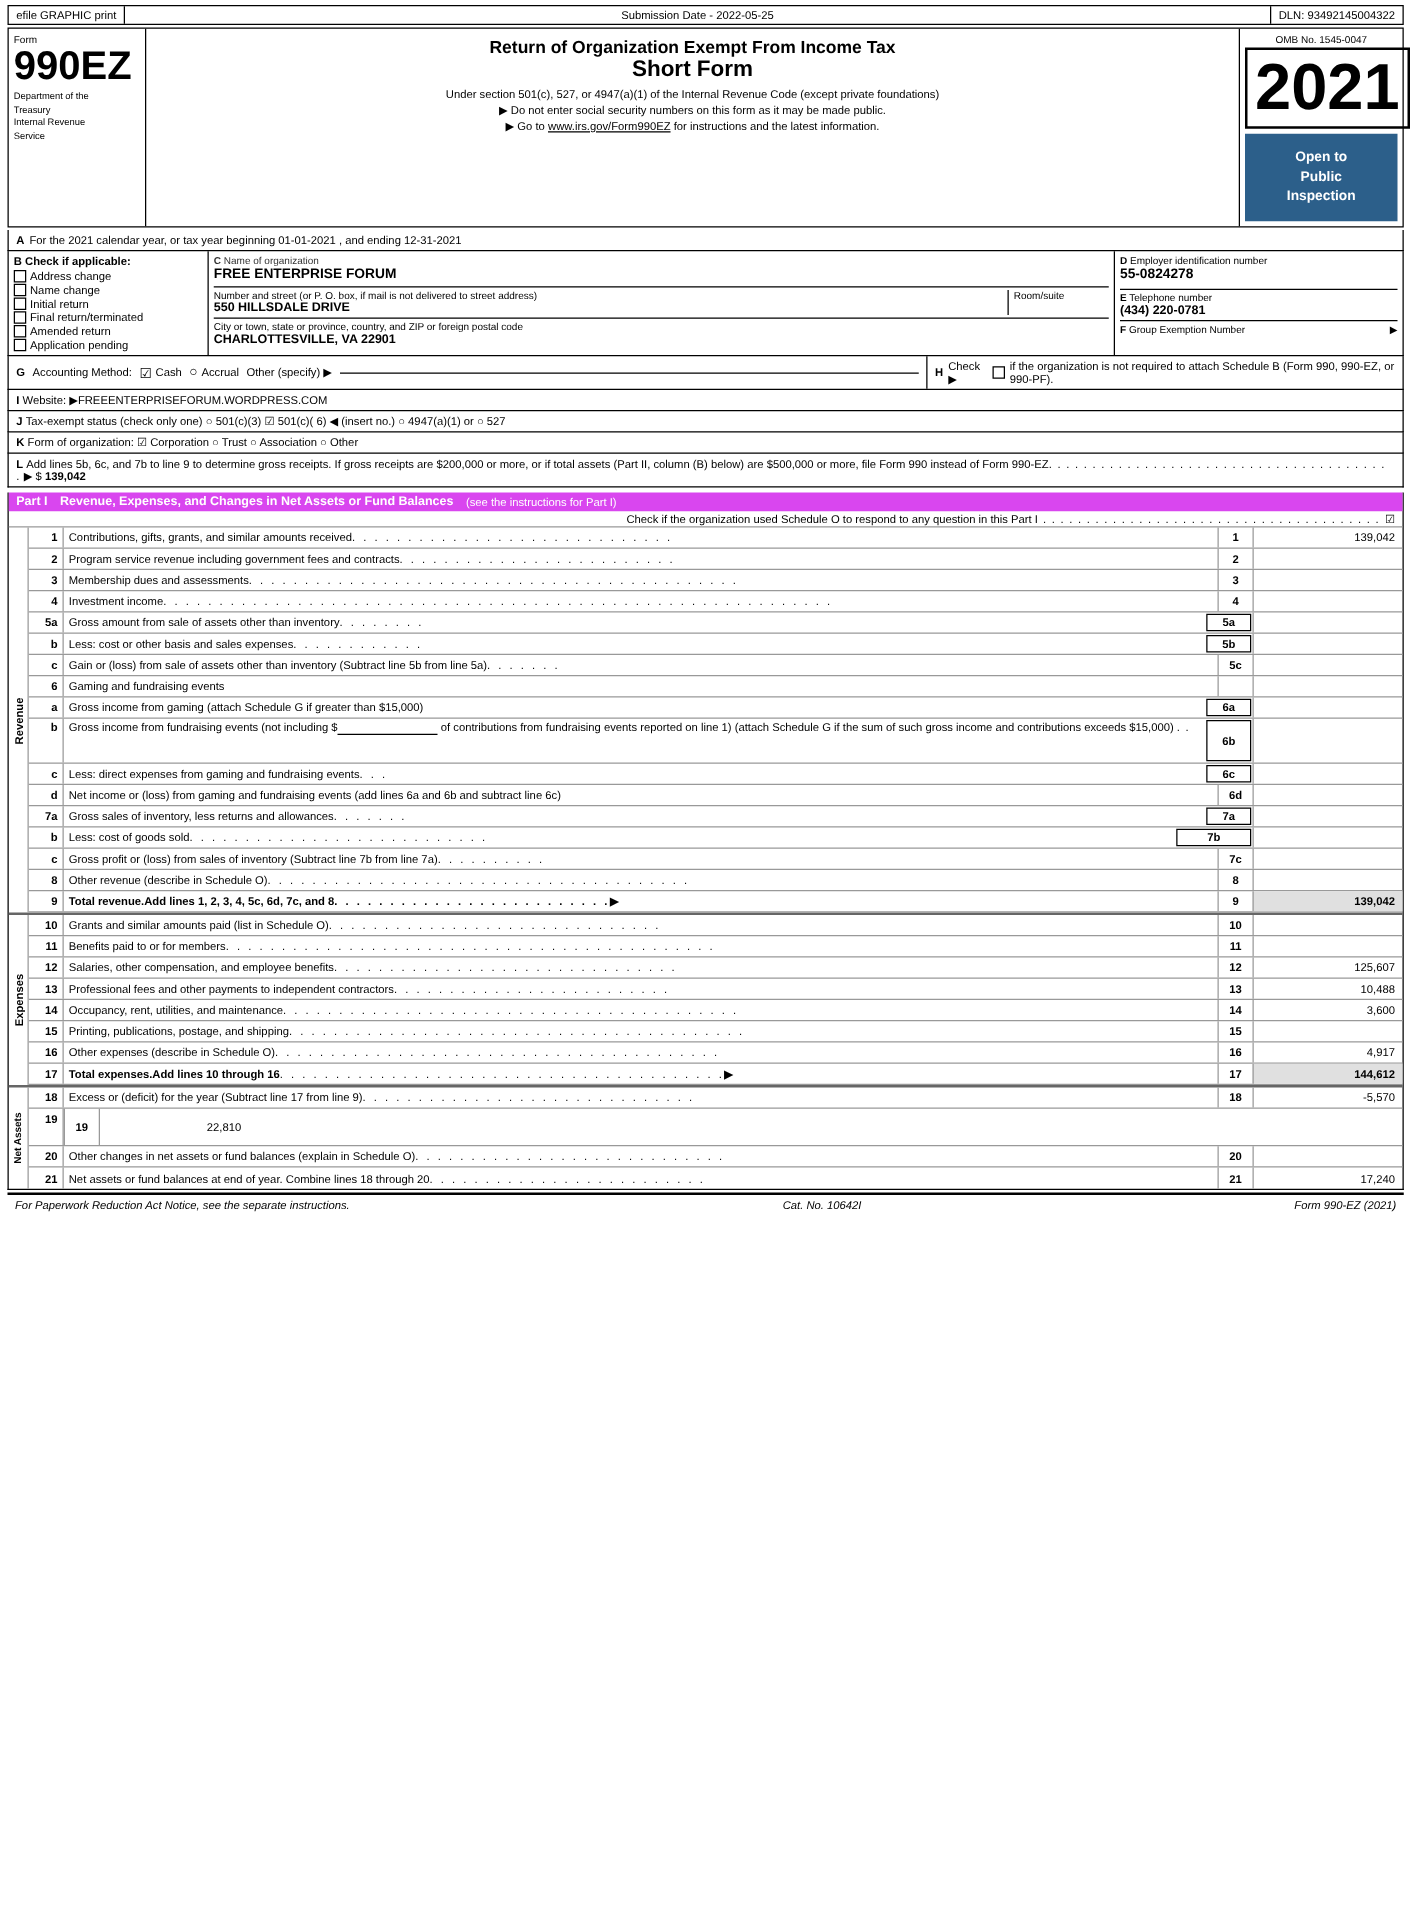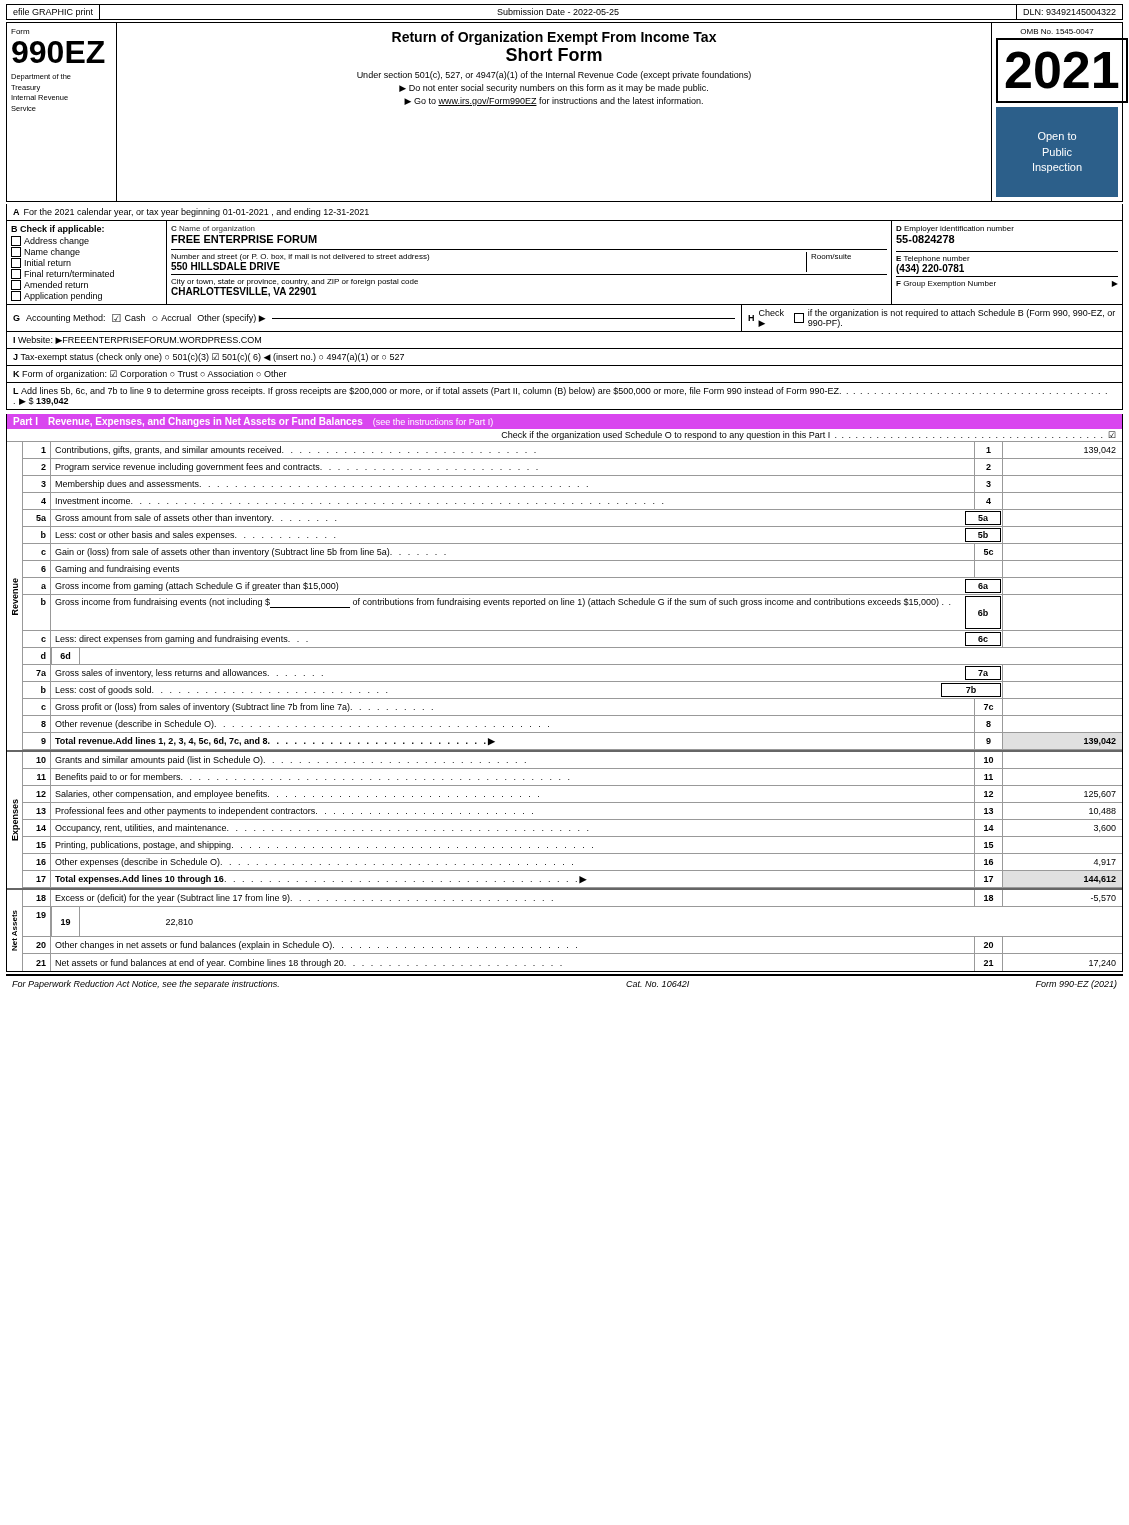--- a/index.html
+++ b/index.html
@@ -43,21 +43,21 @@
       <div style="font-size:9px; margin-top:4px;">Under section 501(c), 527, or 4947(a)(1) of the Internal Revenue Code (except private foundations)</div>
       <div style="font-size:9px; margin-top:3px;">▶ Do not enter social security numbers on this form as it may be made public.</div>
       <div style="font-size:9px; margin-top:3px;">
         <span>▶ Go to </span><a style="text-decoration:underline;">www.irs.gov/Form990EZ</a><span> for instructions and the latest information.</span>
       </div>
     </div>
 
     <div style="width:130px; text-align:center; padding:4px;">
       <div style="font-size:8px;">OMB No. 1545-0047</div>
       <div style="font-size:52px; font-weight:bold; border:2px solid black; line-height:1.1; padding:2px 6px; display:inline-block; margin-top:2px;">2021</div>
-      <div style="background:#2c5f8a; color:white; text-align:center; padding:22px 4px; font-size:11px; font-weight:normal; line-height:1.4; margin-top:4px;">
+      <div style="background:#2c5f8a; color:white; text-align:center; padding:12px 4px; font-size:11px; font-weight:bold; line-height:1.4; margin-top:4px;">
         <span>Open to</span><br>
         <span>Public</span><br>
         <span>Inspection</span>
       </div>
     </div>
   </div>
 
   <div style="border:1px solid black; border-top:none; padding:3px 6px; font-size:9px; display:flex; gap:4px;">
     <span style="font-weight:bold;">A</span>
     <span>For the 2021 calendar year, or tax year beginning 01-01-2021 , and ending 12-31-2021</span>
@@ -261,20 +261,21 @@
 
         <div style="display:flex; align-items:stretch; border-bottom:1px solid #999; min-height:17px; font-size:9px;">
           <div style="width:28px; text-align:right; padding:2px 4px; border-right:1px solid #999; font-weight:bold; display:flex; align-items:center; justify-content:flex-end; flex-shrink:0;">c</div>
           <div style="flex:1; padding:2px 4px; display:flex; align-items:center;">Less: direct expenses from gaming and fundraising events <span style="letter-spacing:2px;">. . .</span></div>
           <div style="border:1px solid black; width:36px; margin:1px; display:flex; align-items:center; justify-content:center; font-weight:bold;">6c</div>
           <div style="width:120px; border-left:1px solid #999; padding:2px 6px; text-align:right; display:flex; align-items:center; justify-content:flex-end;"></div>
         </div>
 
         <div style="display:flex; align-items:stretch; border-bottom:1px solid #999; min-height:17px; font-size:9px;">
           <div style="width:28px; text-align:right; padding:2px 4px; border-right:1px solid #999; font-weight:bold; display:flex; align-items:center; justify-content:flex-end; flex-shrink:0;">d</div>
+          <div style="flex:1; padding:2px 4px; display:flex; align-items:center;">Net income or (loss) from gaming and fundraising events (add lines 6a and 6b and subtract line 6c)</div>
           <div style="width:28px; border-left:1px solid #999; padding:2px 4px; font-weight:bold; display:flex; align-items:center; justify-content:center;">6d</div>
           <div style="width:120px; border-left:1px solid #999; padding:2px 6px; text-align:right; display:flex; align-items:center; justify-content:flex-end;"></div>
         </div>
 
         <div style="display:flex; align-items:stretch; border-bottom:1px solid #999; min-height:17px; font-size:9px;">
           <div style="width:28px; text-align:right; padding:2px 4px; border-right:1px solid #999; font-weight:bold; display:flex; align-items:center; justify-content:flex-end; flex-shrink:0;">7a</div>
           <div style="flex:1; padding:2px 4px; display:flex; align-items:center;">Gross sales of inventory, less returns and allowances <span style="letter-spacing:2px;">. . . . . . .</span></div>
           <div style="border:1px solid black; width:36px; margin:1px; display:flex; align-items:center; justify-content:center; font-weight:bold;">7a</div>
           <div style="width:120px; border-left:1px solid #999; padding:2px 6px; text-align:right; display:flex; align-items:center; justify-content:flex-end;"></div>
         </div>

